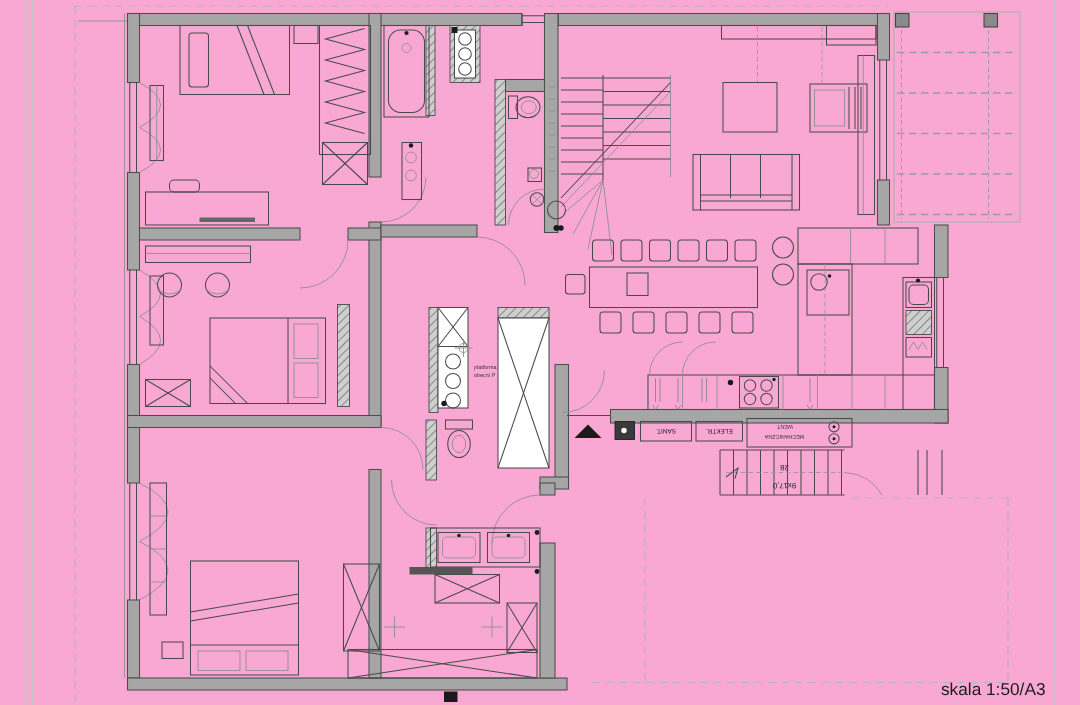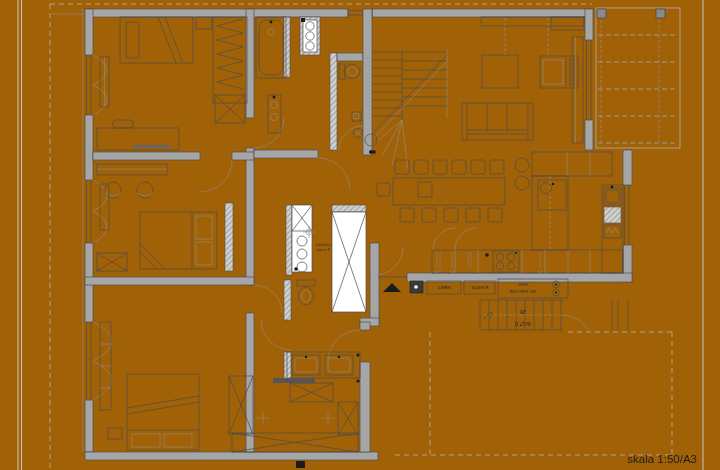--- a/index.html
+++ b/index.html
@@ -1,16 +1,16 @@
 <!DOCTYPE html>
 <html><head>
 <meta charset="utf-8">
 <style>
   html,body{margin:0;padding:0;background:#fff;}
-  .stage{position:relative;width:720px;height:470px;background:#a16207;overflow:hidden;}
+  .stage{position:relative;width:720px;height:470px;background:#f9a8d4;overflow:hidden;}
   svg{display:block;}
   text{font-family:"Liberation Sans","DejaVu Sans",sans-serif;fill:#222;}
   .w{fill:#a6a6a6;stroke:#4d4d4d;stroke-width:0.7;}
   .hw{fill:url(#hp);stroke:#4d4d4d;stroke-width:0.6;}
   .f{fill:none;stroke:#4a4a4a;stroke-width:0.7;}
   .f2{fill:#fff;stroke:#4a4a4a;stroke-width:0.7;}
   .fl{fill:none;stroke:#8f8f8f;stroke-width:0.6;}
   .dash{fill:none;stroke:#b5b5b5;stroke-width:0.8;stroke-dasharray:5 4;}
   .dash2{fill:none;stroke:#9c9c9c;stroke-width:1;stroke-dasharray:5 3;}
   .dash3{fill:none;stroke:#999;stroke-width:0.6;stroke-dasharray:3 2;}

